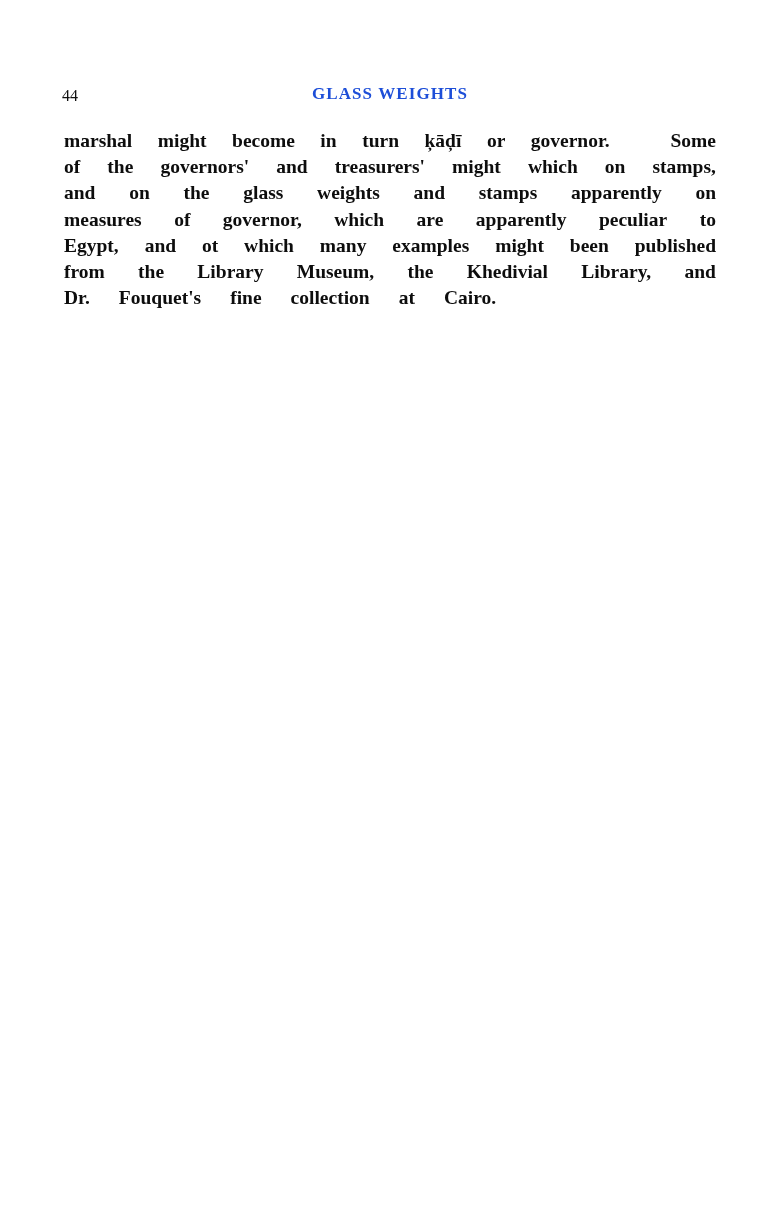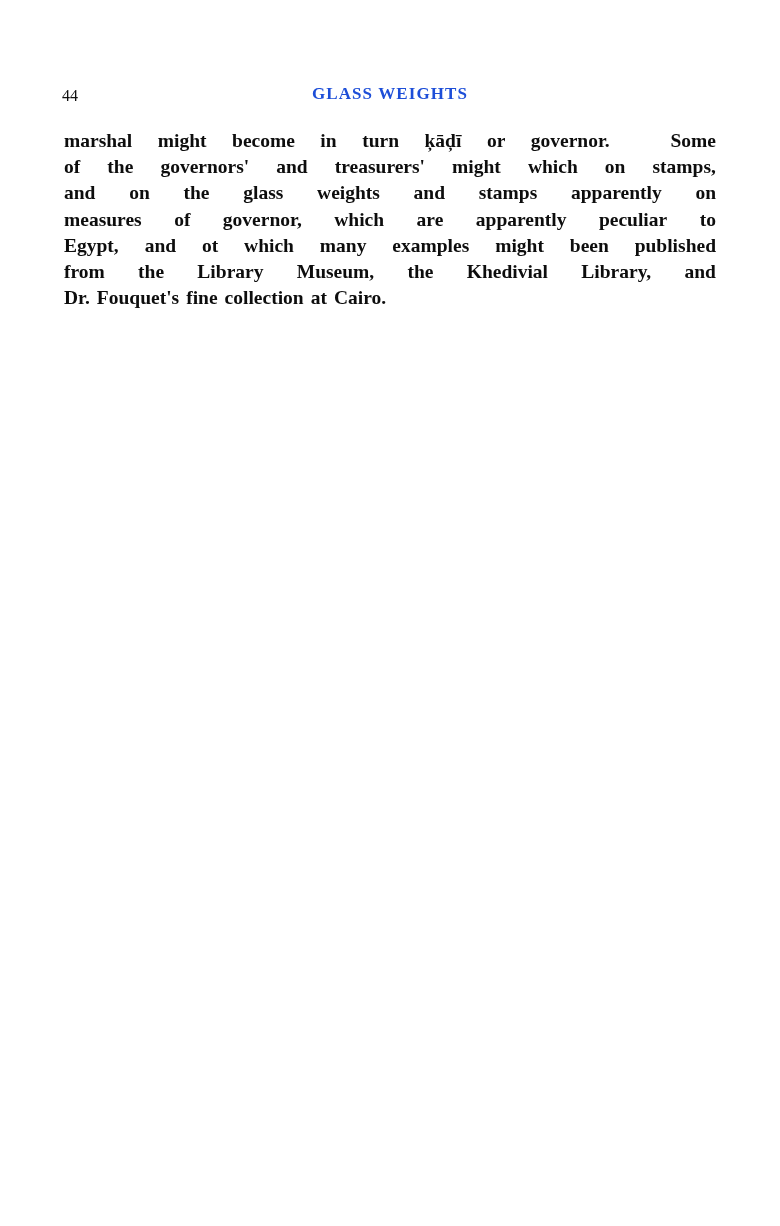--- a/index.html
+++ b/index.html
@@ -63,20 +63,21 @@
     line-height: 26.2px;
     color: #0d0d0d;
   }
   .just {
     display: flex;
     justify-content: space-between;
     width: 652px;
   }
   .just.last {
     justify-content: flex-start;
+    gap: 22px;
   }
   .just.last > span {
     margin-right: 7px;
   }
   .word {
     white-space: pre;
     text-align: right;
   }
 </style>
 </head>

